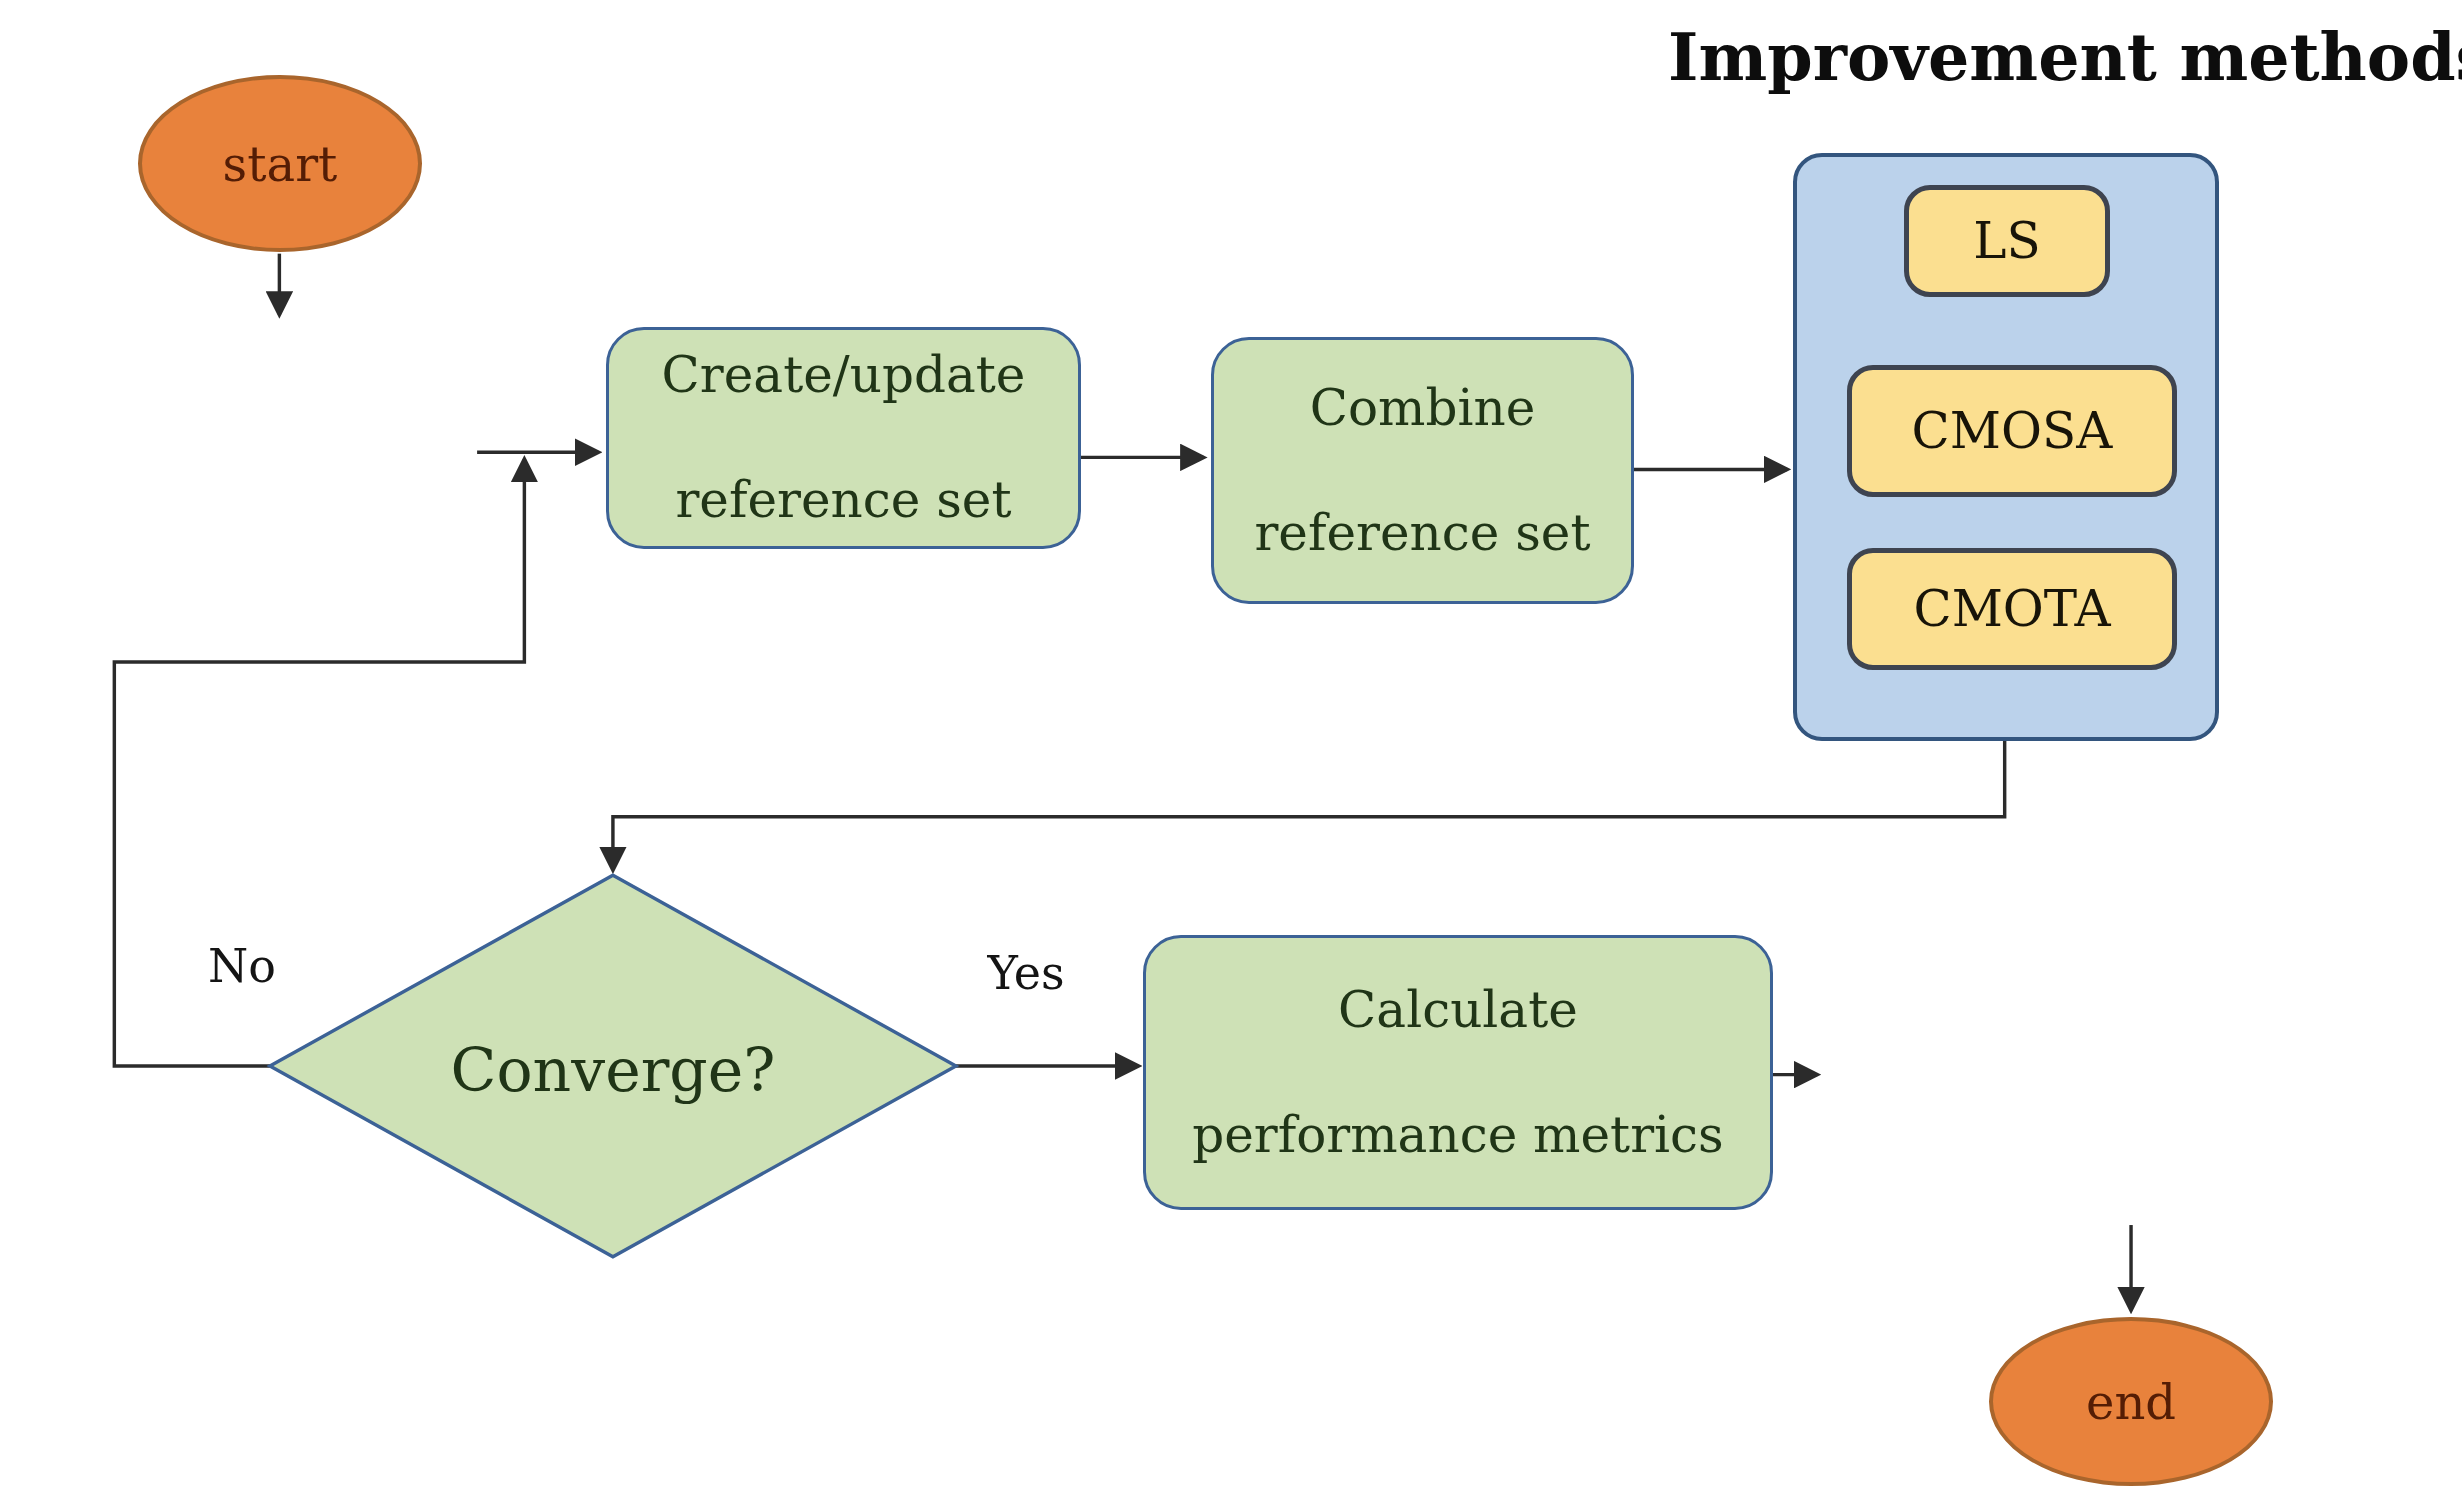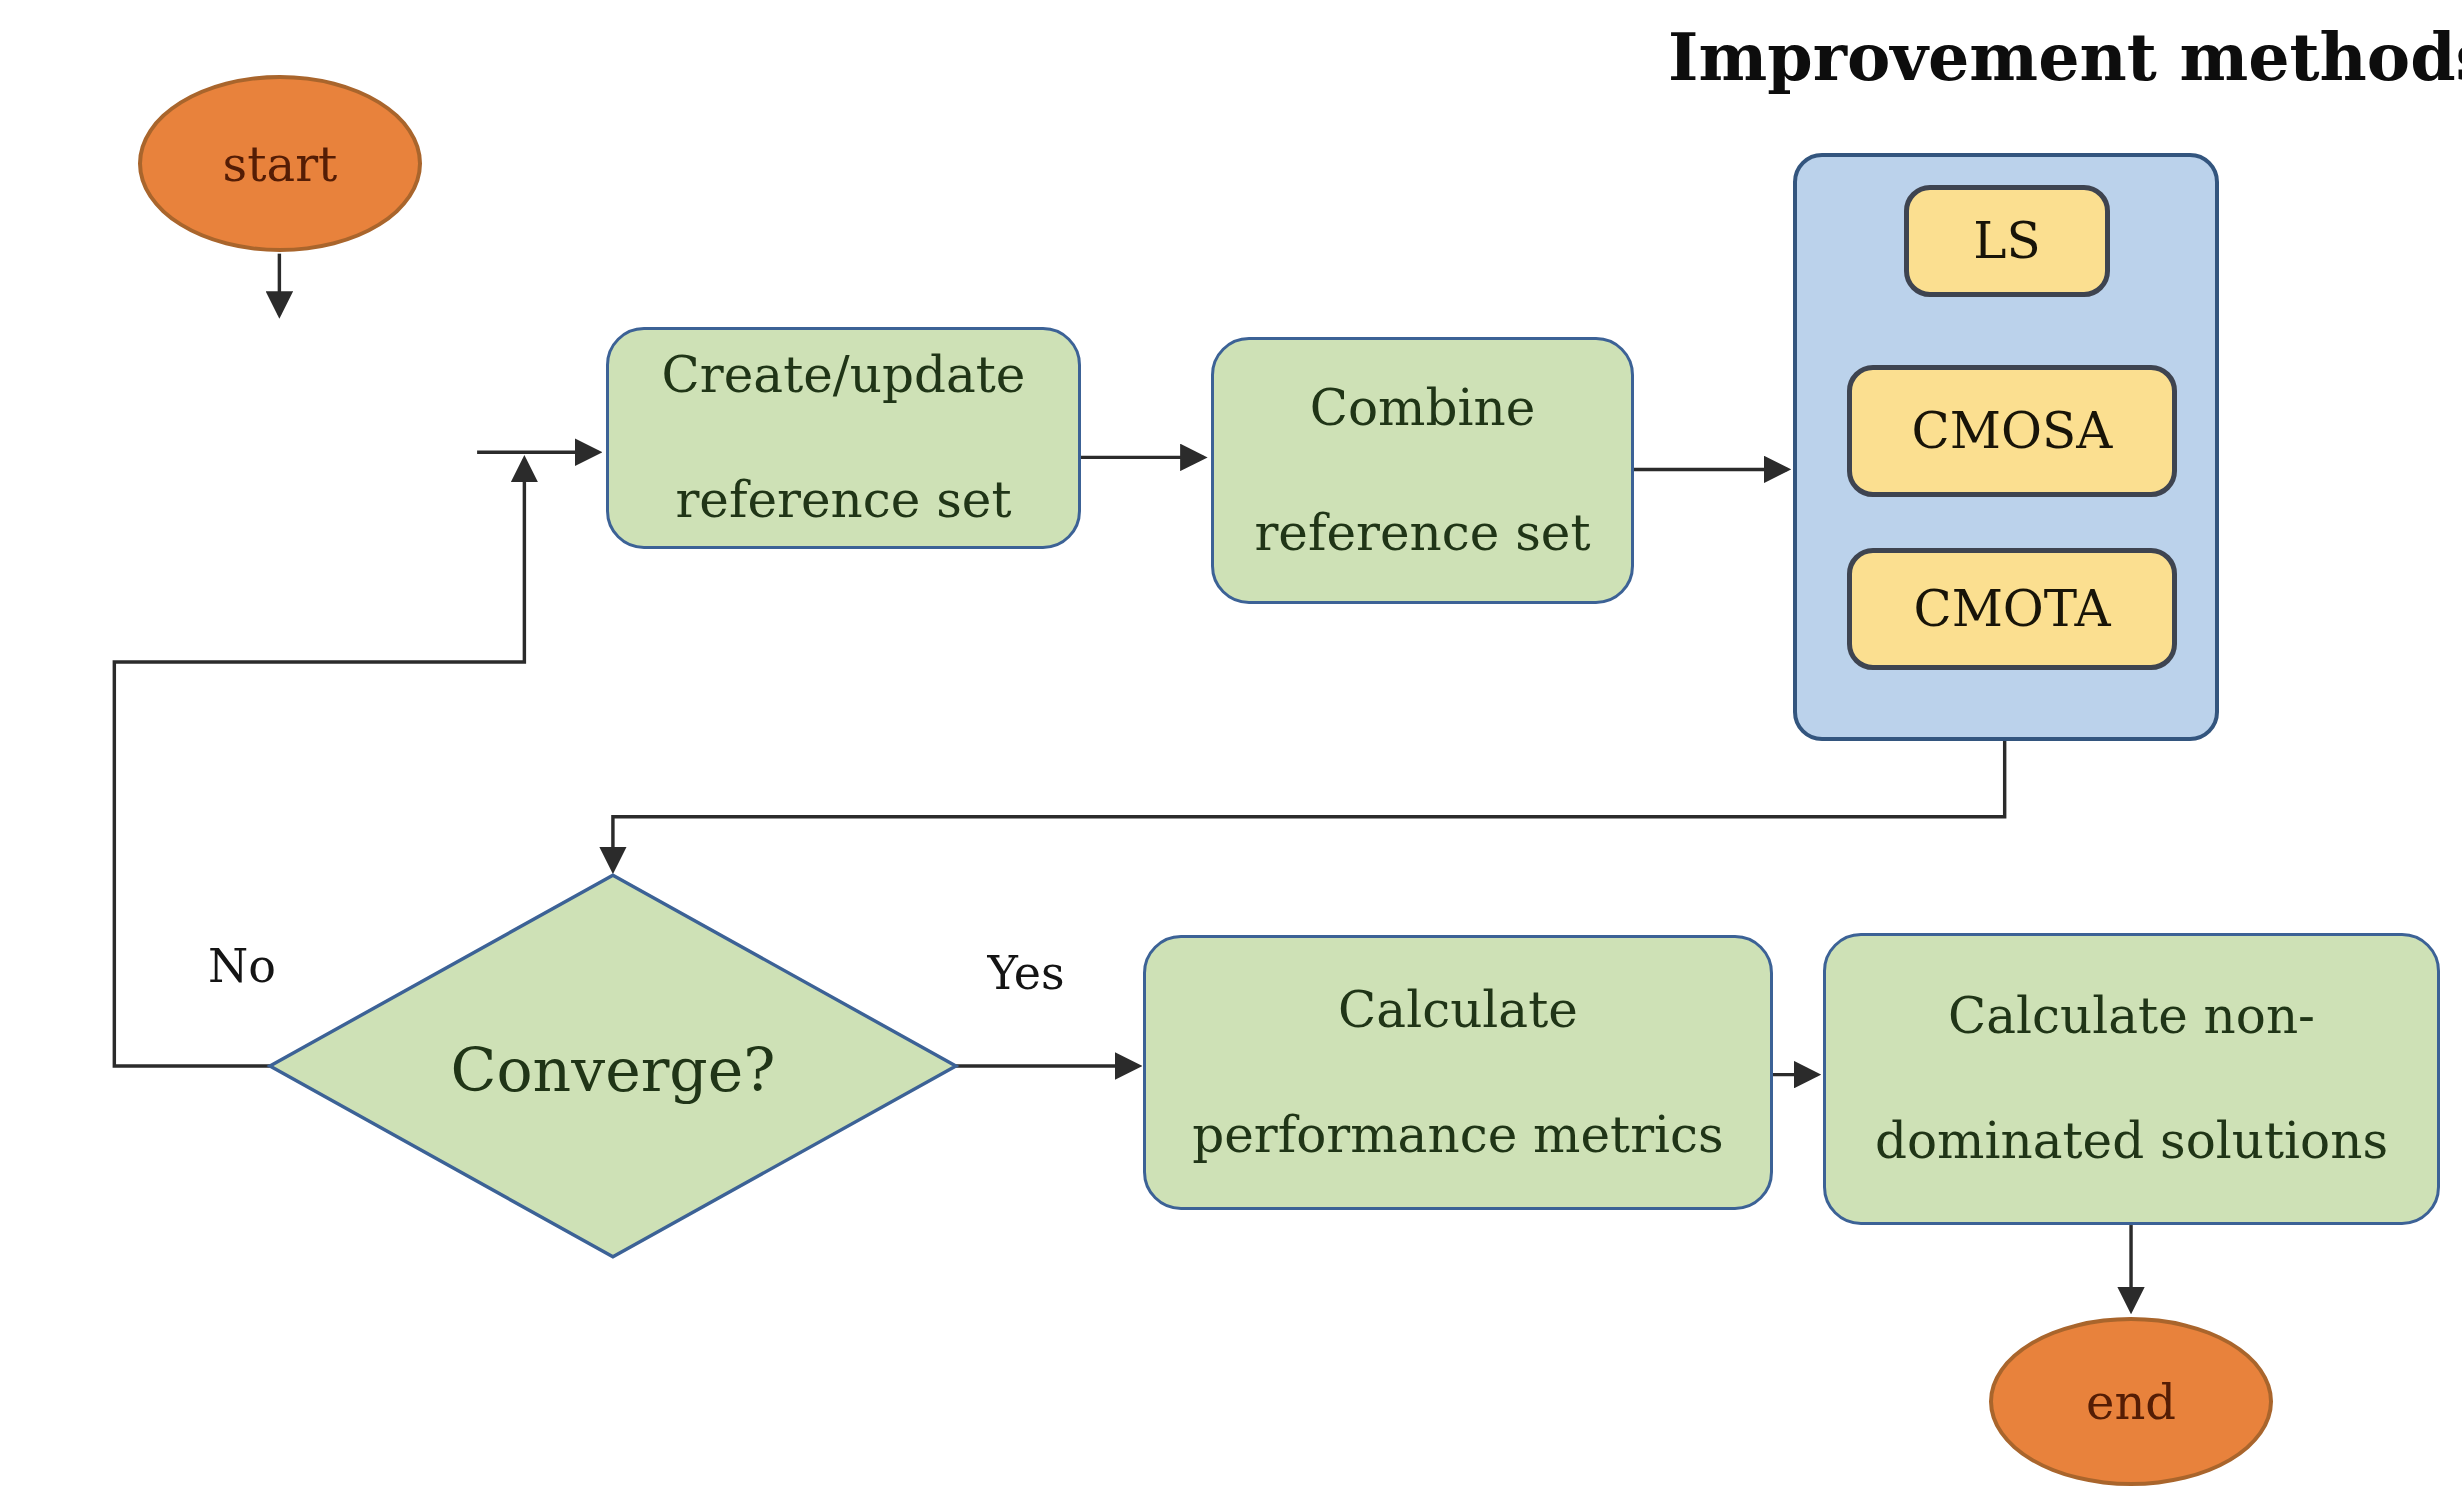--- a/index.html
+++ b/index.html
@@ -116,19 +116,17 @@
   </div>
 
   <div class="diamond-label">Converge?</div>
 
   <div class="edge-label" id="label-no">No</div>
   <div class="edge-label" id="label-yes">Yes</div>
 
   <div class="node process" id="calc-metrics">Calculate
 performance metrics</div>
 
-  <div class="node process" id="calc-nondominated">Calculate non-
-dominated solutions</div>
 
   <div class="node terminator" id="end">end</div>
 
 </div>
 
 
 </body></html>

